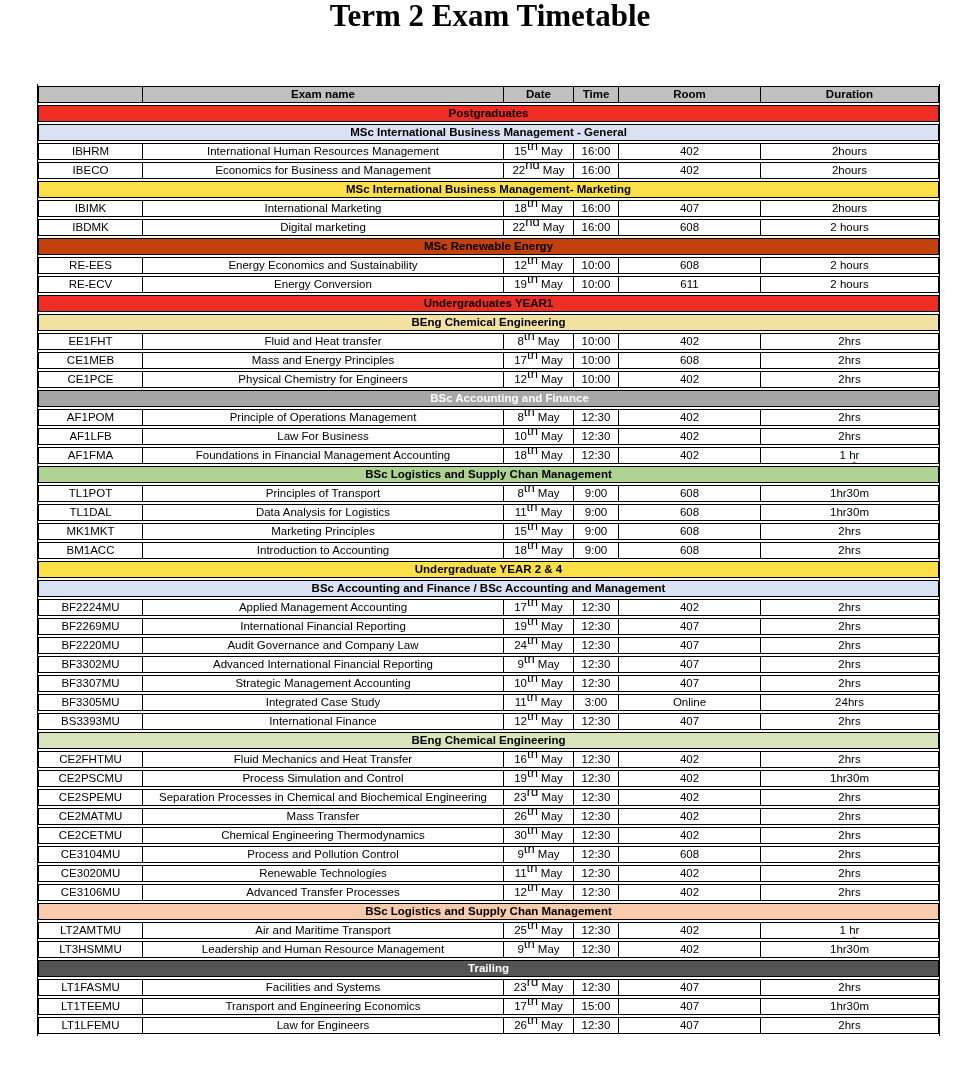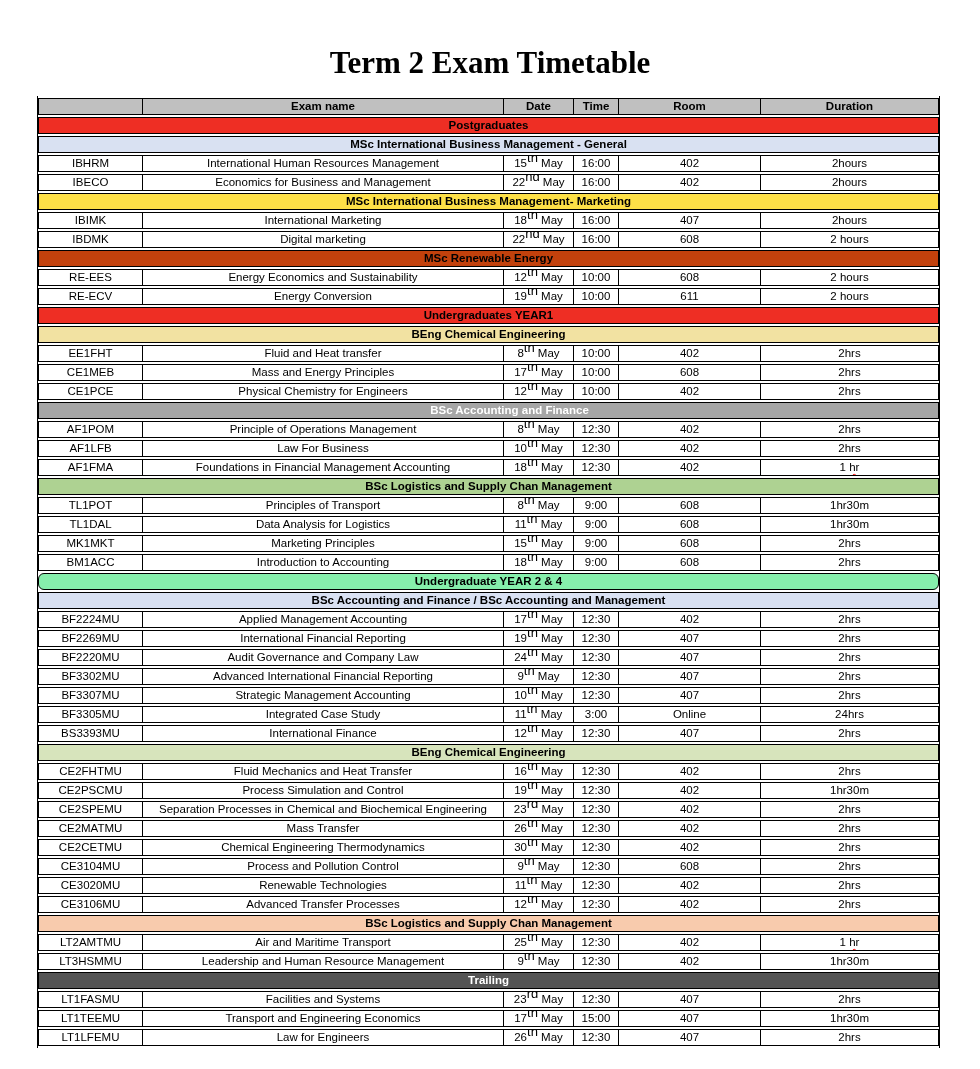--- a/index.html
+++ b/index.html
@@ -6,33 +6,32 @@
   .page {
     position: relative;
     width: 980px;
     height: 1069px;
     background: #ffffff;
     overflow: hidden;
     font-family: "Liberation Sans", sans-serif;
   }
   .title {
     margin: 0;
-    padding-top: 47px;
     text-align: center;
     font-family: "Liberation Serif", serif;
     font-weight: bold;
     font-size: 31px;
     line-height: 1;
     color: #000000;
     letter-spacing: 0px;
   }
   table.timetable {
     position: absolute;
     left: 37px;
-    top: 96px;
+    top: 84px;
     width: 901px;
     table-layout: fixed;
     border-collapse: separate;
     border-spacing: 0 2px;
     border-left: 1px solid #000;
     border-right: 1px solid #000;
     font-size: 11.5px;
     color: #000;
   }
   td {
@@ -239,21 +238,21 @@
         </tr>
         <tr>
           <td>BM1ACC</td>
           <td>Introduction to Accounting</td>
           <td>18<sup>th</sup> May</td>
           <td>9:00</td>
           <td>608</td>
           <td>2hrs</td>
         </tr>
         <tr>
-          <td colspan="6" class="banner" style="background: #86efac; color: rgb(0, 0, 0); border-radius: 6px;">Undergraduate YEAR 2 &amp; 4</td>
+          <td colspan="6" class="banner" style="background: #fde047; color: rgb(0, 0, 0);">Undergraduate YEAR 2 &amp; 4</td>
         </tr>
         <tr>
           <td colspan="6" class="banner" style="background: rgb(217, 225, 242); color: rgb(0, 0, 0);">BSc Accounting and Finance / BSc Accounting and Management</td>
         </tr>
         <tr>
           <td>BF2224MU</td>
           <td>Applied Management Accounting</td>
           <td>17<sup>th</sup> May</td>
           <td>12:30</td>
           <td>402</td>

